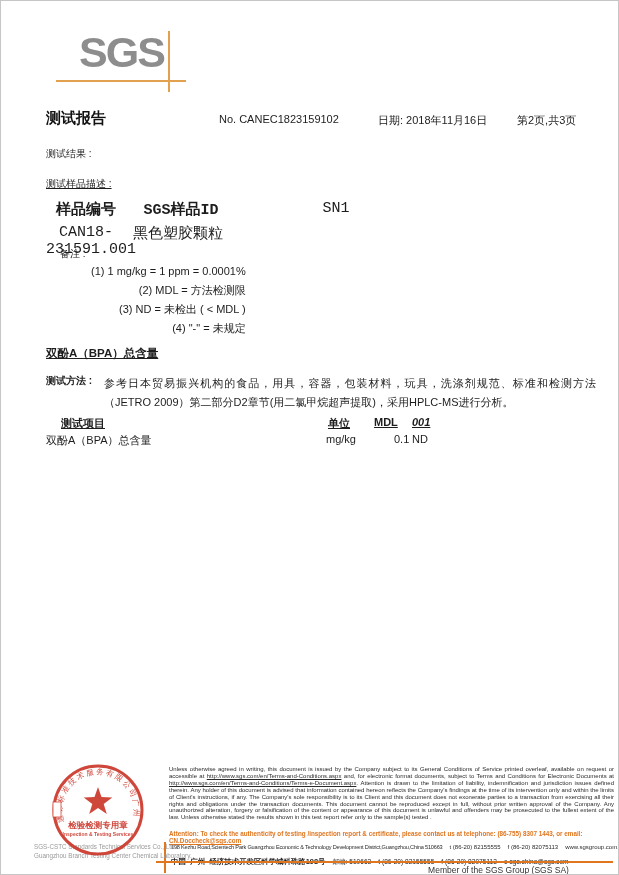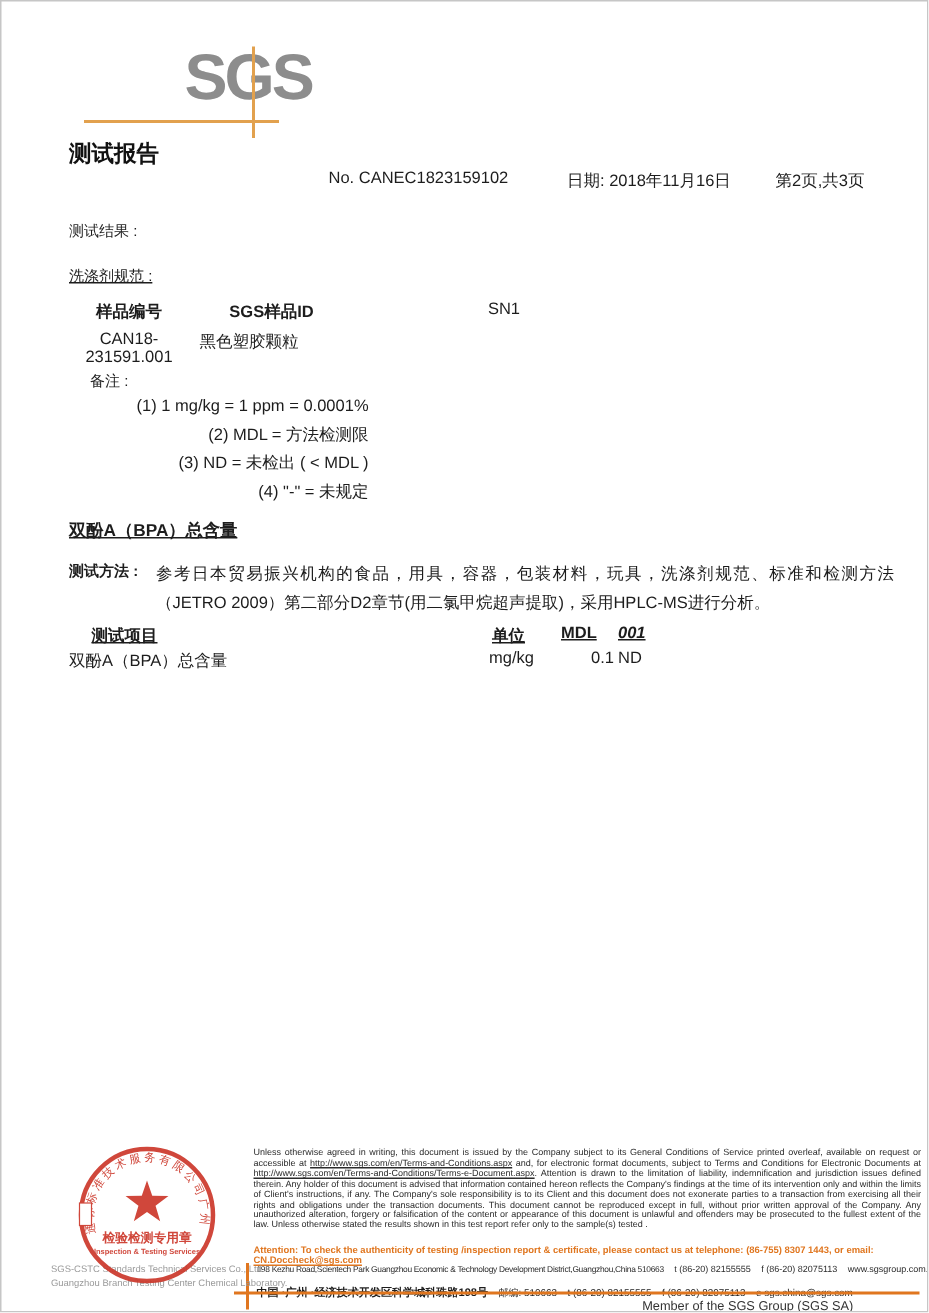--- a/index.html
+++ b/index.html
@@ -6,40 +6,40 @@
   html,body { background:#fff; }
   body { font-family:"Liberation Sans","DejaVu Sans",sans-serif; color:#1d1d1d; }
   .page {
     position:relative; width:619px; height:875px; background:#fff;
     border:1px solid #c6c6c6; overflow:hidden;
   }
   .abs { position:absolute; }
 
   
   .sgs-logo { left:78px; top:30px; font-size:43px; font-weight:bold; color:#8d8d8d;
-              letter-spacing:-2px; line-height:1;margin-left:44px; }
+              letter-spacing:-2px; line-height:1; }
   .logo-hline { left:55px; top:79px; width:130px; height:2px; background:#e2a14e; }
   .logo-vline { left:167px; top:30px; width:2px; height:61px; background:#e2a14e; }
 
   
-  .report-title { left:45px; top:92px; font-size:15px; font-weight:bold; color:#111; }
+  .report-title { left:45px; top:108px; font-size:15px; font-weight:bold; color:#111; }
   .hdr-txt { font-size:11px; color:#1d1d1d;text-align:right; }
   .report-no { left:218px; top:112px; }
   .report-date { left:377px; top:112px; }
   .report-pages { left:516px; top:112px; }
 
   .body-txt { font-size:10px; color:#1d1d1d; }
   .underline { text-decoration:underline; }
   .bold { font-weight:bold; }
 
   .results-label { left:45px; top:146px; }
   .sample-desc-label { left:45px; top:176px; }
 
   .sample-table { left:45px; top:199px; width:420px; display:grid;
-                  grid-template-columns:80px 110px 200px; row-gap:5px; font-size:11px; }
+                  grid-template-columns:80px 110px 200px; row-gap:5px; font-size:15px;font-family:Liberation Mono, monospace; }
   .sample-table .c1,.sample-table .c2 { text-align:center; }
   .sample-table .c3 { padding-left:7px; }
   .sample-table .hd { font-weight:bold; }
 
   .notes-label { left:59px; top:246px; }
   .notes-list { left:90px; top:261px; font-size:11px;text-align:right; }
   .notes-list div { line-height:19px; }
 
   .bpa-title { left:45px; top:345px; font-size:11.5px; }
   .method-label { left:45px; top:373px;font-weight:bold; }
@@ -80,21 +80,21 @@
   <div class="abs sgs-logo">SGS</div>
   <div class="abs logo-hline"></div>
   <div class="abs logo-vline"></div>
 
   <div class="abs report-title">测试报告</div>
   <div class="abs hdr-txt report-no">No. CANEC1823159102</div>
   <div class="abs hdr-txt report-date">日期: 2018年11月16日</div>
   <div class="abs hdr-txt report-pages">第2页,共3页</div>
 
   <div class="abs body-txt results-label">测试结果 :</div>
-  <div class="abs body-txt underline sample-desc-label">洗涤剂规范 :</div>
+  <div class="abs body-txt underline sample-desc-label">测试样品描述 :</div>
 
   <div class="abs sample-table">
     <div class="hd c1">样品编号</div>
     <div class="hd c2">SGS样品ID</div>
     <div class="c1">SN1</div>
     <div class="c2">CAN18-231591.001</div>
     <div class="c3">黑色塑胶颗粒</div>
   </div>
 
   <div class="abs body-txt notes-label">备注 :</div>

